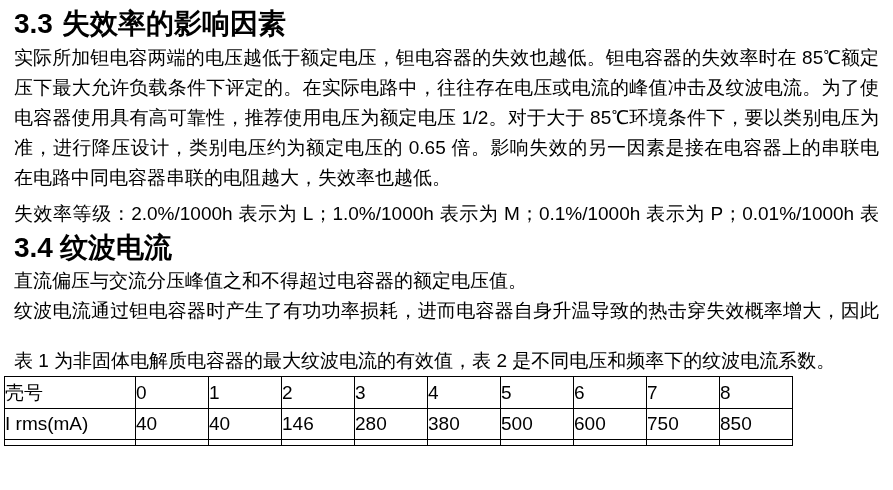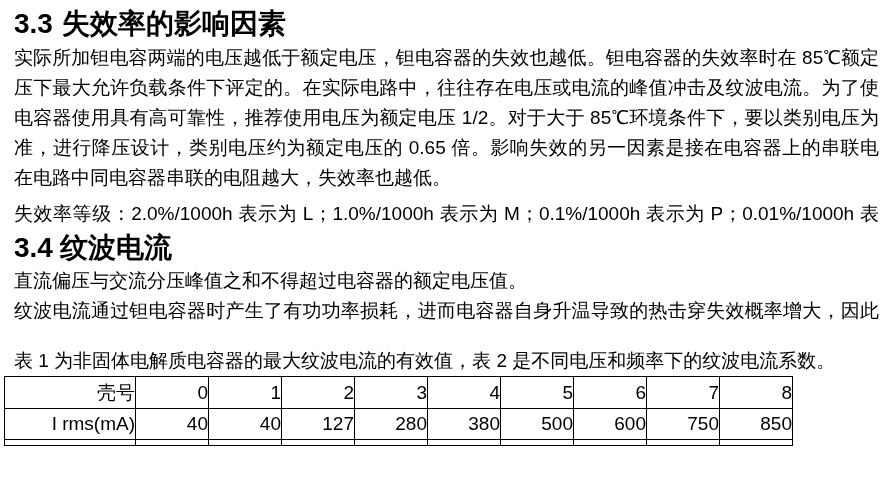--- a/index.html
+++ b/index.html
@@ -34,21 +34,21 @@
   .mt2{margin-top:2px;}
   .mt4{margin-top:20px;}
   table.ripple{
     margin-left:-10px;
     border-collapse:collapse;
     table-layout:fixed;
     width:788px;
   }
   table.ripple td{
     border:1.5px solid #000000;
-    text-align:right;
+    text-align:left;
     vertical-align:middle;
     font-size:19px;
     padding:0;
     overflow:hidden;
   }
   table.ripple tr.r1 td{height:31px;}
   table.ripple tr.r2 td{height:30px;}
   table.ripple tr.r3 td{height:5px;}
   col.c-label{width:131px;}
   col.c-val{width:73px;}
@@ -114,21 +114,21 @@
         <td>4</td>
         <td>5</td>
         <td>6</td>
         <td>7</td>
         <td>8</td>
       </tr>
       <tr class="r2">
         <td>I rms(mA)</td>
         <td>40</td>
         <td>40</td>
-        <td>127</td>
+        <td>146</td>
         <td>280</td>
         <td>380</td>
         <td>500</td>
         <td>600</td>
         <td>750</td>
         <td>850</td>
       </tr>
       <tr class="r3">
         <td></td>
             <td></td>

